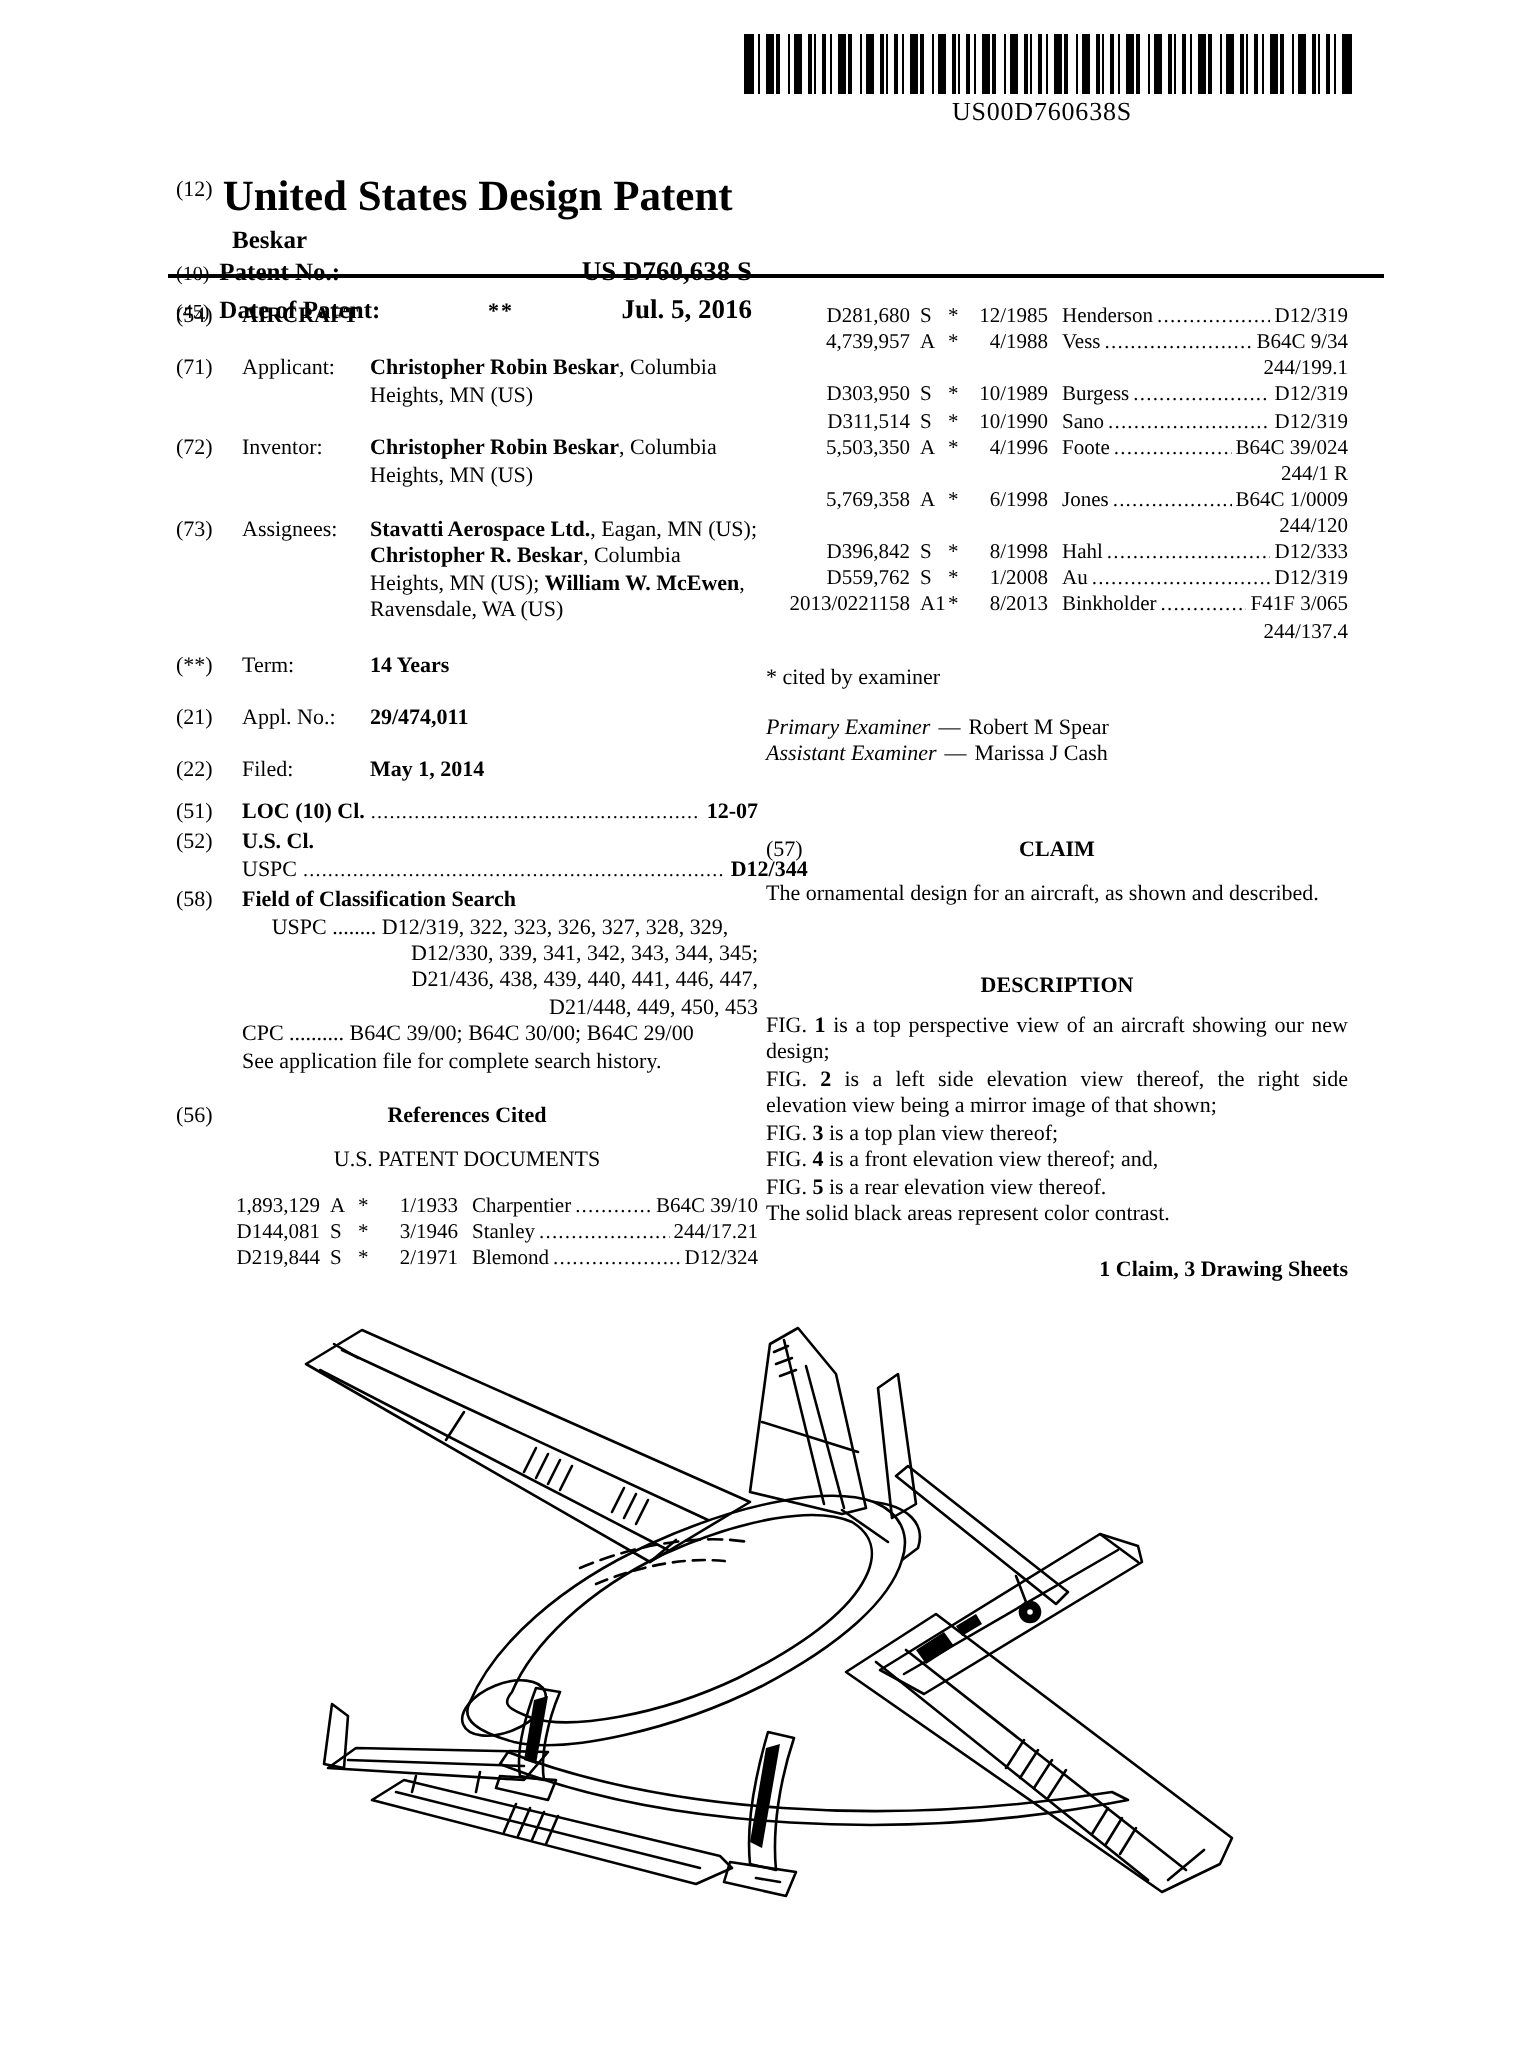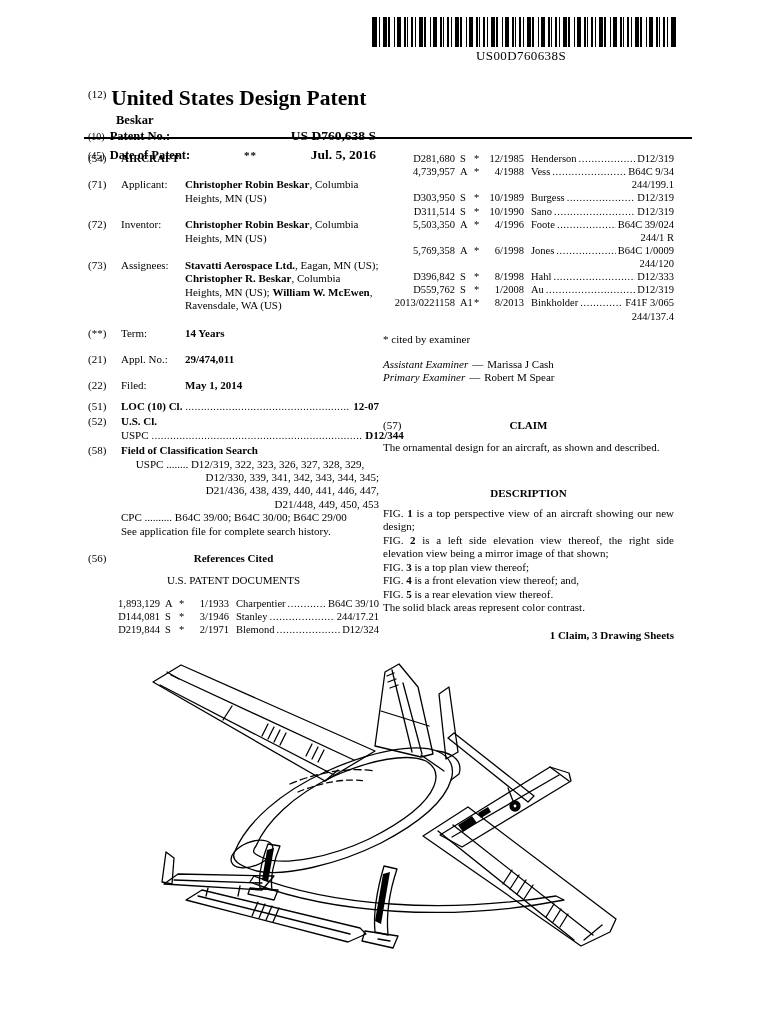--- a/index.html
+++ b/index.html
@@ -322,22 +322,22 @@
           <span class="rm">Binkholder</span>
           <span class="rl"></span>
           <span class="rc">F41F 3/065</span>
       </div>
       <div class="refrow2">244/137.4</div>
     </div>
 
     <div class="cited">* cited by examiner</div>
 
     <div class="exam">
+      <div><span class="i">Primary Examiner</span><span class="dashsp">—</span><span>Robert M Spear</span></div>
       <div><span class="i">Assistant Examiner</span><span class="dashsp">—</span><span>Marissa J Cash</span></div>
-      <div><span class="i">Primary Examiner</span><span class="dashsp">—</span><span>Robert M Spear</span></div>
     </div>
 
     <div class="sec-head claim-head">
       <span class="sec-code">(57)</span>
       <span>CLAIM</span>
     </div>
     <div class="just">The ornamental design for an aircraft, as shown and described.</div>
 
     <div class="sec-head desc-head">DESCRIPTION</div>
 

